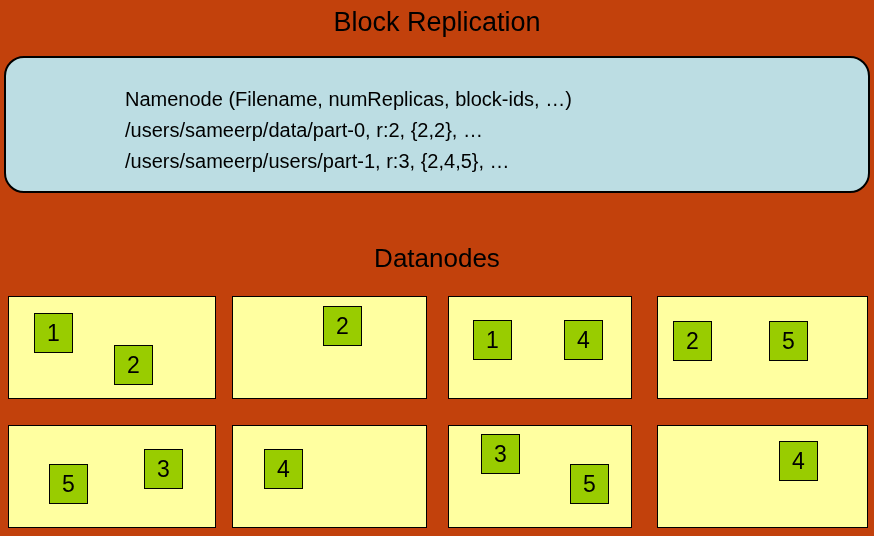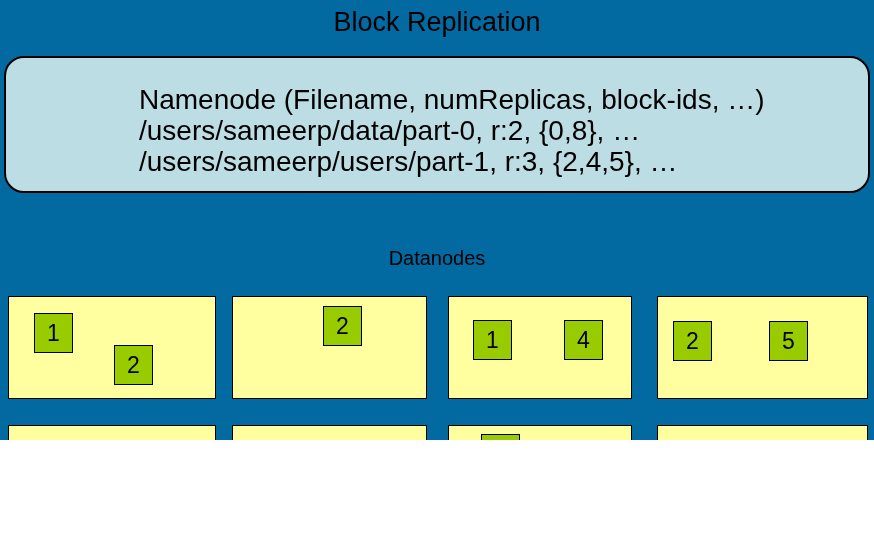--- a/index.html
+++ b/index.html
@@ -5,22 +5,22 @@
   html, body {
     margin: 0;
     padding: 0;
     background: #ffffff;
     font-family: "Liberation Sans", sans-serif;
     color: #000000;
   }
   #stage {
     position: relative;
     width: 874px;
-    height: 440px;
-    background: #0369a1;
+    height: 536px;
+    background: #c2410c;
     overflow: hidden;
   }
   .diagram-title {
     position: absolute;
     top: 7px;
     left: 0;
     width: 874px;
     text-align: center;
     font-size: 27px;
     line-height: 30px;
@@ -32,33 +32,33 @@
     top: 56px;
     width: 866px;
     height: 137px;
     box-sizing: border-box;
     background: var(--namenode-fill, #bcdde3);
     border: 2px solid var(--border-color, #000);
     border-radius: 20px;
   }
   .namenode-text {
     position: absolute;
-    left: 139px;
+    left: 125px;
     top: 84px;
-    font-size: 28px;
+    font-size: 20px;
     line-height: 31px;
     white-space: nowrap;
   }
   .datanodes-label {
     position: absolute;
     top: 243px;
     left: 0;
     width: 874px;
     text-align: center;
-    font-size: 20px;
+    font-size: 26px;
     line-height: 30px;
     white-space: nowrap;
   }
   .datanode {
     position: absolute;
     box-sizing: border-box;
     background: var(--datanode-fill, #ffffa0);
     border: 1px solid var(--border-color, #000);
   }
   .block {
@@ -78,21 +78,21 @@
 <body>
 
 <div id="stage" style="--namenode-fill: #bcdde3; --datanode-fill: #ffffa0; --block-fill: #99cc00; --border-color: #000000;">
 
   <div class="diagram-title">Block Replication</div>
 
   <div class="namenode-box"></div>
 
   <div class="namenode-text">
     <div>Namenode (Filename, numReplicas, block-ids, …)</div>
-    <div>/users/sameerp/data/part-0, r:2, {0,8}, …</div>
+    <div>/users/sameerp/data/part-0, r:2, {2,2}, …</div>
     <div>/users/sameerp/users/part-1, r:3, {2,4,5}, …</div>
   </div>
 
   <div class="datanodes-label">Datanodes</div>
 
   <div>
       <div class="datanode" style="left: 8px; top: 296px; width: 208px; height: 103px;">
         <div class="block" style="left: 25px; top: 16px;">1</div>
         <div class="block" style="left: 105px; top: 48px;">2</div>
       </div>

